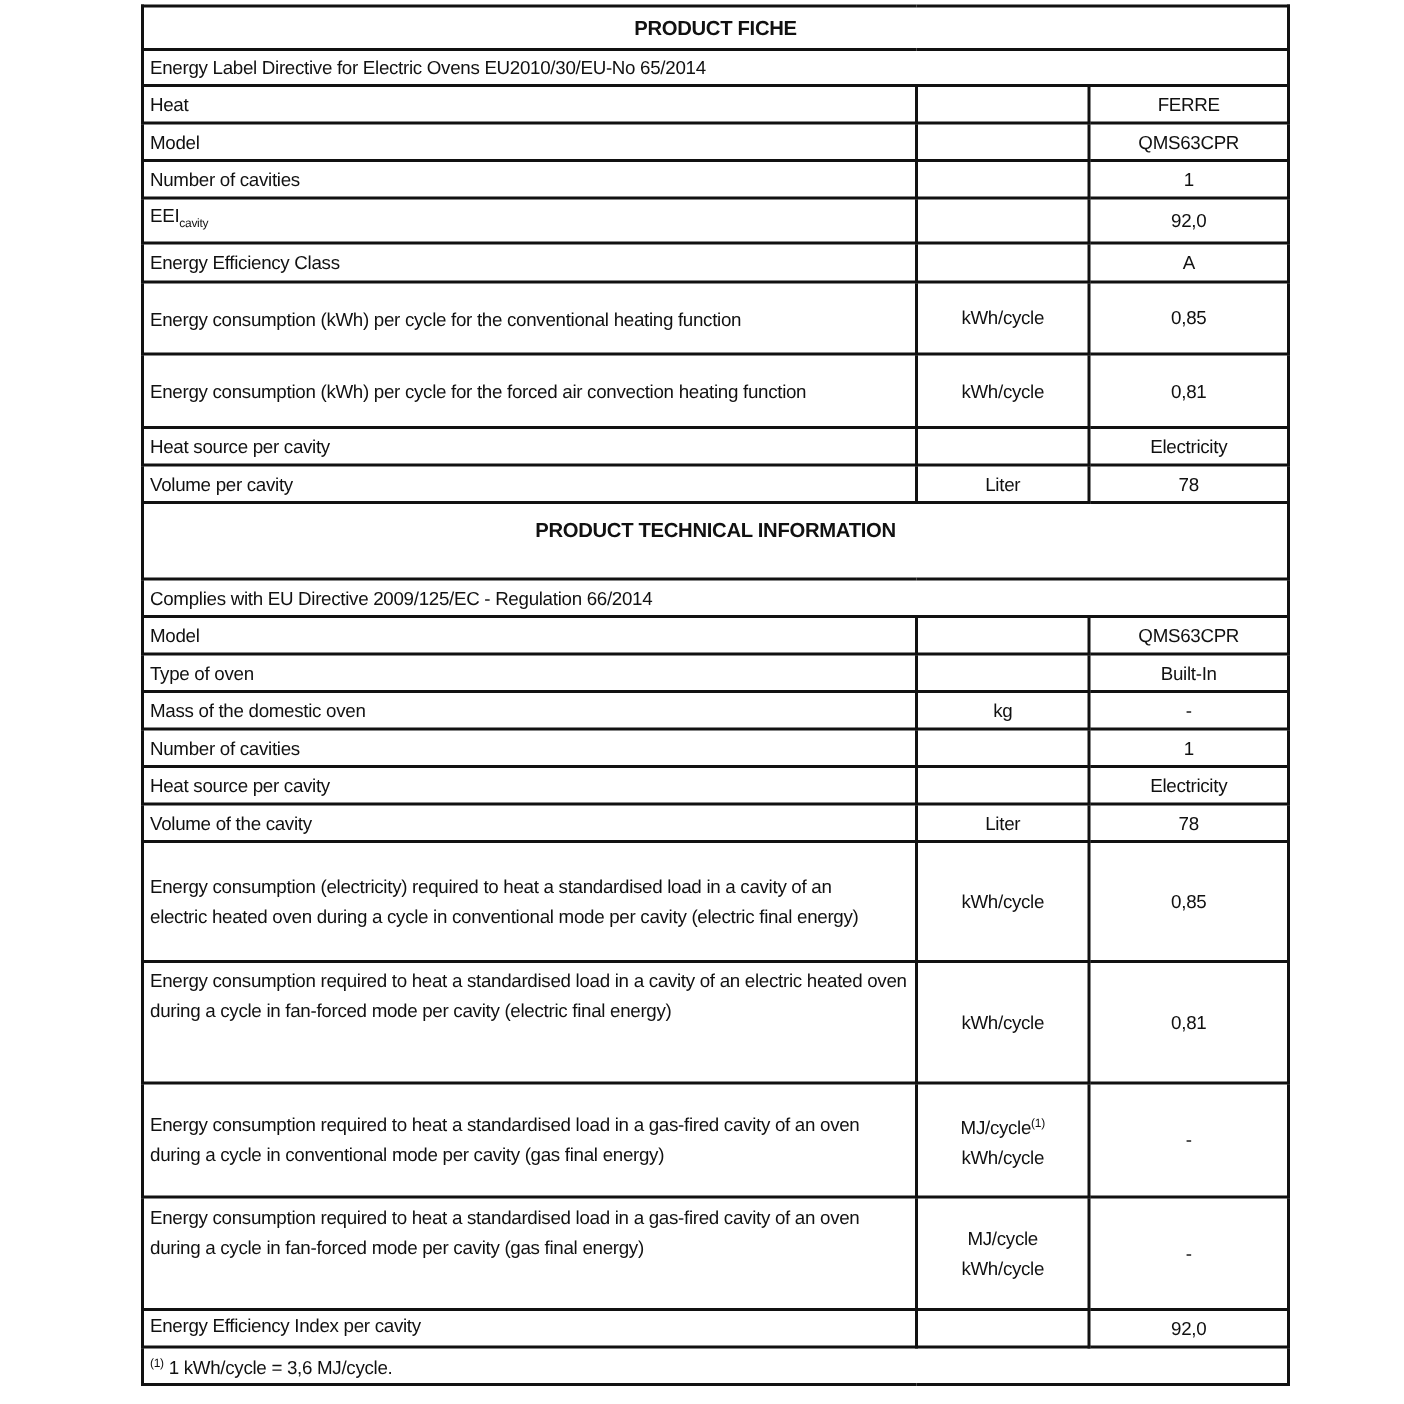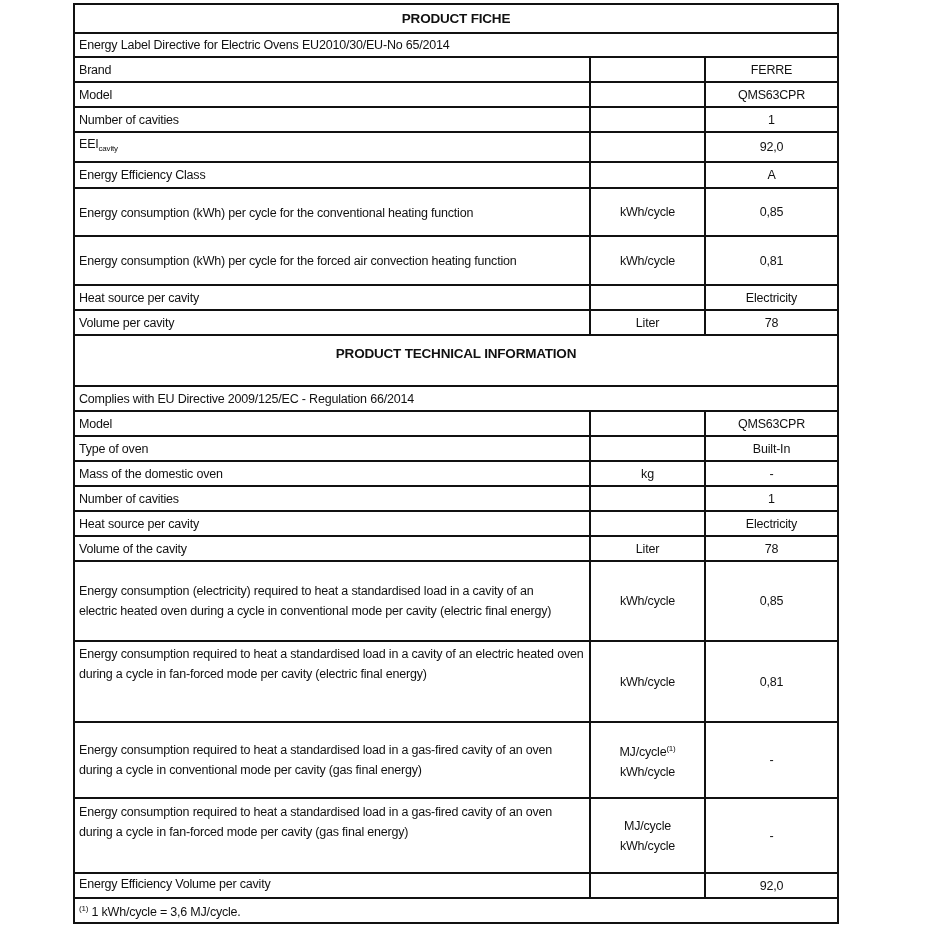--- a/index.html
+++ b/index.html
@@ -1,18 +1,18 @@
 <!DOCTYPE html>
 <html><head>
 <meta charset="utf-8">
 <style>
   html, body { margin:0; padding:0; background:#ffffff; }
   body { width:936px; height:936px; position:relative; overflow:hidden;
          font-family:"Liberation Sans Narrow","Liberation Sans", sans-serif; color:#111; }
-  table { position:absolute; left:73px; top:3px; width:764px; border-collapse:collapse;
+  table { position:absolute; left:94px; top:3px; width:764px; border-collapse:collapse;
           table-layout:fixed; font-size:12.5px; letter-spacing:-0.2px; }
   td { border:2px solid #111; padding:0 4px; vertical-align:middle; line-height:20px; }
   td.head { text-align:center; font-weight:bold; font-size:13.5px; }
   td.unit, td.val { text-align:center;border-radius:10px; }
   sub { font-size:8px; vertical-align:-3px; }
   sup { font-size:8px; vertical-align:5px; }
   .foot sup { font-size:8px; }
 </style>
 </head>
 <body>
@@ -25,21 +25,21 @@
     </colgroup>
   <tbody>
       <tr style="height:29px">
         <td colspan="3" class="head">PRODUCT FICHE</td>
       </tr>
   <tr style="height:24px">
         <td colspan="3">Energy Label Directive for Electric Ovens EU2010/30/EU-No 65/2014</td>
       </tr>
 
   <tr style="height:25px">
-    <td>Brand</td>
+    <td>Heat</td>
     <td class="unit"></td>
     <td class="val">FERRE</td>
   </tr>
   <tr style="height:25px">
     <td>Model</td>
     <td class="unit"></td>
     <td class="val">QMS63CPR</td>
   </tr>
   <tr style="height:25px">
     <td>Number of cavities</td>
@@ -134,21 +134,21 @@
   </tr>
   <tr style="height:75px">
     <td style="vertical-align:top;padding-top:3px;">Energy consumption required to heat a standardised load in a gas-fired cavity of an oven during a cycle in fan-forced mode per cavity (gas final energy)</td>
     <td class="unit">
       <span>MJ/cycle</span><br>
       <span>kWh/cycle</span>
     </td>
     <td class="val">-</td>
   </tr>
   <tr style="height:25px">
-    <td style="vertical-align:top;">Energy Efficiency Volume per cavity</td>
+    <td style="vertical-align:top;">Energy Efficiency Index per cavity</td>
     <td class="unit"></td>
     <td class="val">92,0</td>
   </tr>
   <tr style="height:25px">
     <td colspan="3" class="foot"><sup>(1)</sup> <span>1 kWh/cycle = 3,6 MJ/cycle.</span></td>
   </tr>
 </tbody>
   </table>
 
 </body></html>

